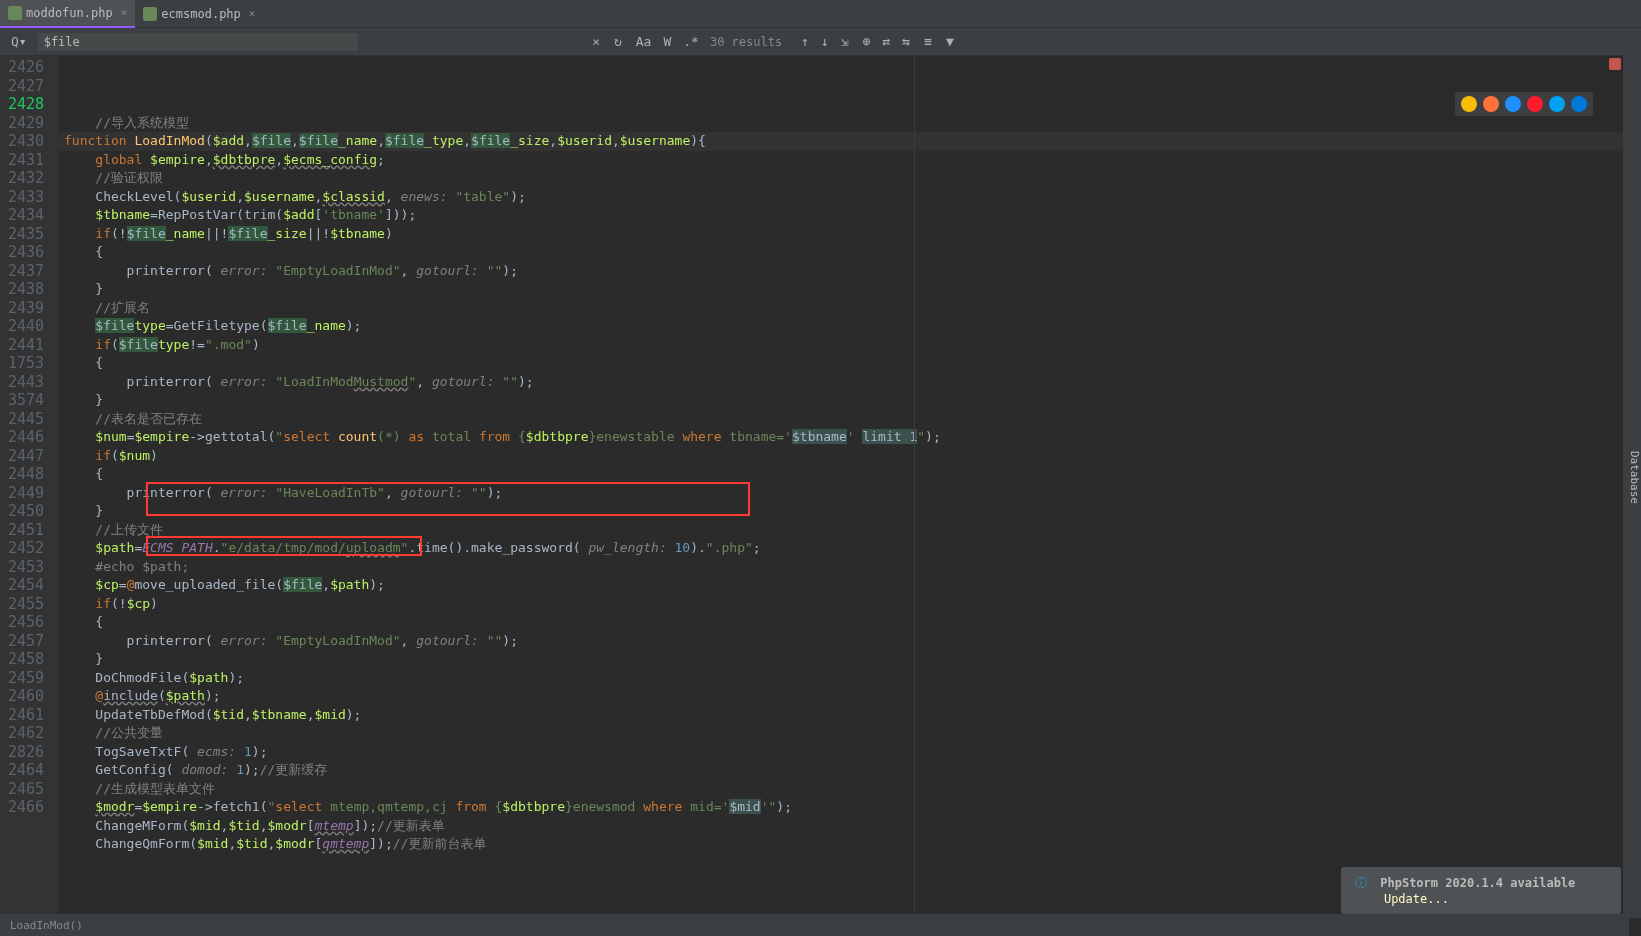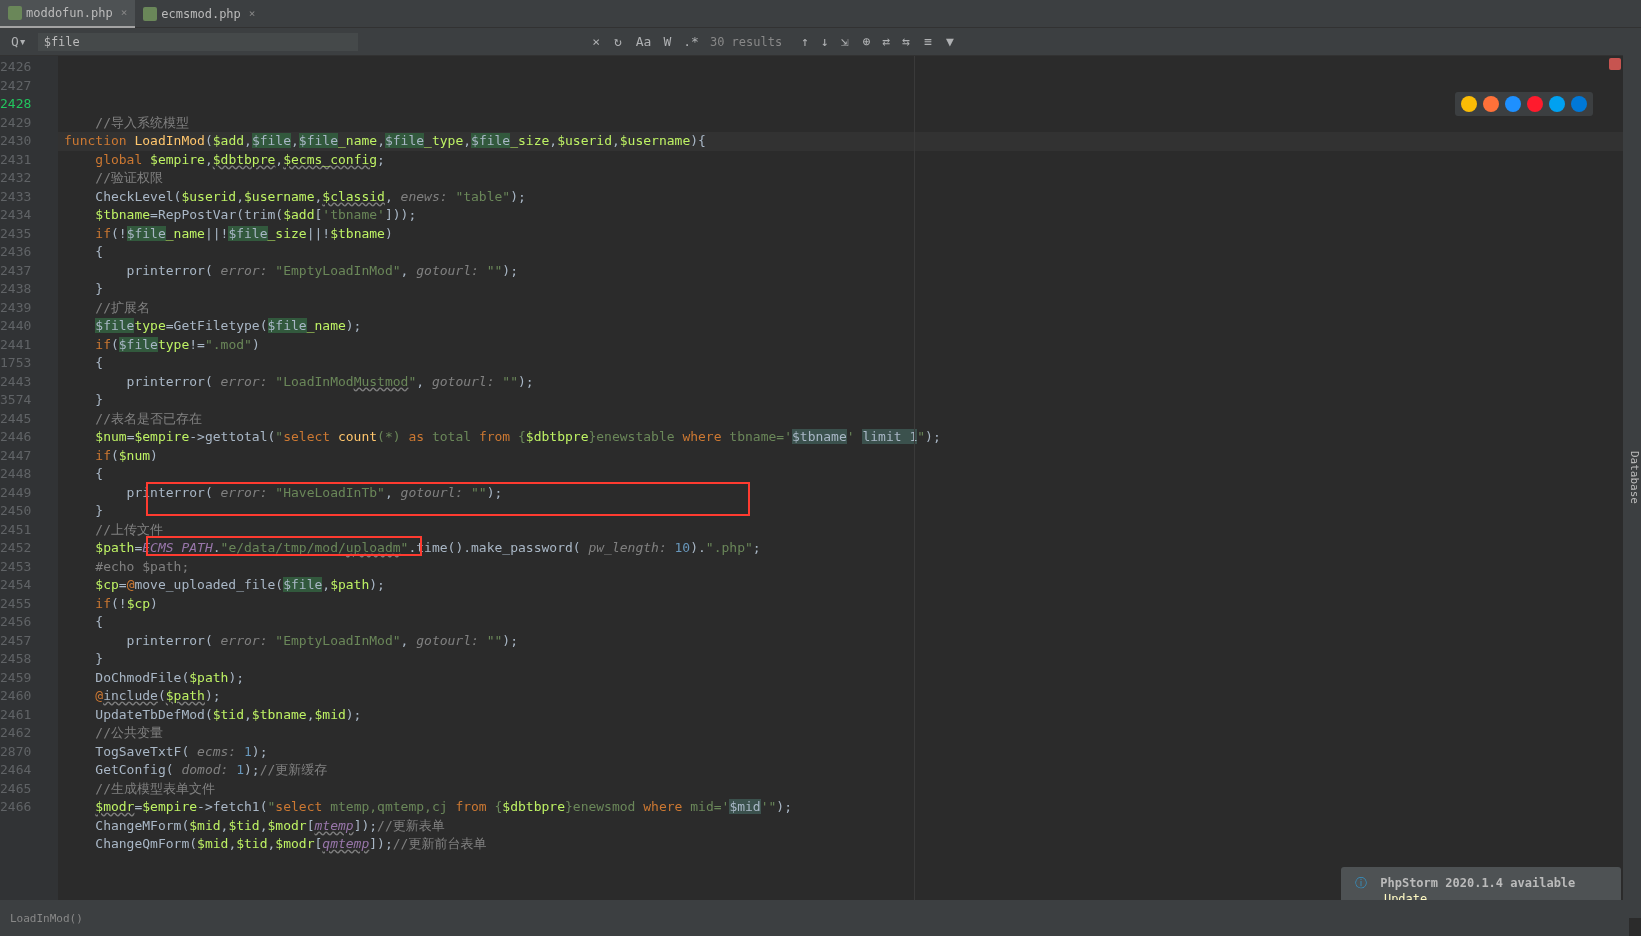--- a/index.html
+++ b/index.html
@@ -1,49 +1,49 @@
 <!DOCTYPE html>
 <html><head>
 <meta charset="utf-8">
 <style>
 *{margin:0;padding:0;box-sizing:border-box}
 body{background:#2b2b2b;color:#a9b7c6;font-family:Consolas,Monaco,monospace;font-size:13px;overflow:hidden;width:1641px;height:936px;position:relative}
 .tabs{height:28px;background:#3c3f41;display:flex;align-items:center;border-bottom:1px solid #323232}
 .tab{padding:0 8px;height:28px;display:flex;align-items:center;gap:4px;cursor:pointer;color:#bbb;font-size:12px}
-.tab.active{background:#4e5254;border-bottom:2px solid #a3a3a3}
+.tab.active{background:#4e5254;border-bottom:2px solid #8b5cf6}
 .tab-icon{width:14px;height:14px;background:#6a8759;border-radius:2px;display:inline-block}
 .close-x{color:#888;margin-left:4px;font-size:11px}
 .searchbar{height:28px;background:#3c3f41;display:flex;align-items:center;padding:0 8px;gap:8px;border-bottom:1px solid #323232}
 .search-input{background:#45494a;border:none;color:#bbb;padding:2px 6px;width:320px;font-size:12px;font-family:inherit}
 .sb-icon{color:#afb1b3;cursor:pointer;font-size:13px;padding:0 3px}
 .sb-results{color:#888;font-size:12px;margin-left:auto;margin-right:8px}
 .sb-group{display:flex;gap:6px;align-items:center}
 .editor{display:flex;height:calc(936px - 56px - 18px);position:relative}
-.gutter{width:58px;background:#313335;padding-right:14px;color:#606366;font-size:13px;line-height:18.5px;padding-top:2px;user-select:none}
+.gutter{width:58px;background:#313335;text-align:right;padding-right:14px;color:#606366;font-size:15px;line-height:18.5px;padding-top:2px;user-select:none}
 .gutter .cur{color:#22c55e}
 .code{flex:1;background:#2b2b2b;line-height:18.5px;padding-top:2px;white-space:pre;font-size:13px;overflow:hidden;position:relative}
 .code-line{height:18.5px;padding-left:6px}
 .code-line.cur{background:#323232}
 .vline{position:absolute;left:914px;top:56px;bottom:18px;width:1px;background:#3a3a3a}
 .c-comment{color:#808080}
 .c-kw{color:#cc7832}
 .c-fn{color:#ffc66d}
 .c-var{color:#bef264}
 .c-str{color:#6a8759}
 .c-param{color:#808080;font-style:italic}
 .c-const{color:#9876aa;font-style:italic}
 .c-num{color:#6897bb}
 .hl{background:#32593d;color:#a9b7c6}
 .hl2{background:#3b514d}
 .wavy{text-decoration:underline wavy #808080}
 .redbox{border:2px solid #ff3b30;position:absolute;pointer-events:none}
 .minimap{width:14px;background:#3c3f41;position:relative}
 .mm-mark{position:absolute;left:1px;right:1px;height:2px}
 .sidepanel{position:absolute;right:0;top:28px;bottom:18px;width:18px;background:#3c3f41;writing-mode:vertical-rl;text-align:center;color:#bbb;font-size:11px;padding-top:8px;cursor:pointer}
-.statusbar{position:absolute;bottom:0;left:0;right:12px;height:36px;background:#3c3f41;display:flex;align-items:center;padding:0 10px;color:#888;font-size:11px}
+.statusbar{position:absolute;bottom:0;left:0;right:12px;height:22px;background:#3c3f41;display:flex;align-items:center;padding:0 10px;color:#888;font-size:11px}
 .browsers{position:absolute;top:92px;right:48px;background:#3c3f41;padding:4px 6px;border-radius:3px;display:flex;gap:6px}
 .br-icon{width:16px;height:16px;border-radius:50%}
 .notif{position:absolute;bottom:22px;right:20px;background:#4e5254;padding:8px 14px;border-radius:3px;font-size:12px;color:#bbb;min-width:280px}
 .notif .link{color:#fef9c3;cursor:pointer}
 .err-stripe{position:absolute;top:58px;right:20px;width:12px;height:12px;background:#c75450;border-radius:2px}
 </style>
 </head>
 <body>
 
 <div class="tabs">
@@ -119,21 +119,21 @@
       <div>2453</div>
       <div>2454</div>
       <div>2455</div>
       <div>2456</div>
       <div>2457</div>
       <div>2458</div>
       <div>2459</div>
       <div>2460</div>
       <div>2461</div>
       <div>2462</div>
-      <div>2870</div>
+      <div>2826</div>
       <div>2464</div>
       <div>2465</div>
       <div>2466</div>
     </div>
   <div class="code" id="code">
     <div class="code-line"></div><div class="code-line">    <span class="c-comment">//导入系统模型</span></div><div class="code-line cur"><span class="c-kw">function</span> <span class="c-fn">LoadInMod</span>(<span class="c-var">$add</span>,<span class="hl">$file</span>,<span class="hl">$file</span><span class="c-var">_name</span>,<span class="hl">$file</span><span class="c-var">_type</span>,<span class="hl">$file</span><span class="c-var">_size</span>,<span class="c-var">$userid</span>,<span class="c-var">$username</span>){</div><div class="code-line">    <span class="c-kw">global</span> <span class="c-var">$empire</span>,<span class="c-var wavy">$dbtbpre</span>,<span class="c-var wavy">$ecms_config</span>;</div><div class="code-line">    <span class="c-comment">//验证权限</span></div><div class="code-line">    CheckLevel(<span class="c-var">$userid</span>,<span class="c-var">$username</span>,<span class="c-var wavy">$classid</span>, <span class="c-param">enews:</span> <span class="c-str">"table"</span>);</div><div class="code-line">    <span class="c-var">$tbname</span>=RepPostVar(trim(<span class="c-var">$add</span>[<span class="c-str">'tbname'</span>]));</div><div class="code-line">    <span class="c-kw">if</span>(!<span class="hl">$file</span><span class="c-var">_name</span>||!<span class="hl">$file</span><span class="c-var">_size</span>||!<span class="c-var">$tbname</span>)</div><div class="code-line">    {</div><div class="code-line">        printerror( <span class="c-param">error:</span> <span class="c-str">"EmptyLoadInMod"</span>, <span class="c-param">gotourl:</span> <span class="c-str">""</span>);</div><div class="code-line">    }</div><div class="code-line">    <span class="c-comment">//扩展名</span></div><div class="code-line">    <span class="hl">$file</span><span class="c-var">type</span>=GetFiletype(<span class="hl">$file</span><span class="c-var">_name</span>);</div><div class="code-line">    <span class="c-kw">if</span>(<span class="hl">$file</span><span class="c-var">type</span>!=<span class="c-str">".mod"</span>)</div><div class="code-line">    {</div><div class="code-line">        printerror( <span class="c-param">error:</span> <span class="c-str">"LoadInMod<span class="wavy">Mustmod</span>"</span>, <span class="c-param">gotourl:</span> <span class="c-str">""</span>);</div><div class="code-line">    }</div><div class="code-line">    <span class="c-comment">//表名是否已存在</span></div><div class="code-line">    <span class="c-var">$num</span>=<span class="c-var">$empire</span>-&gt;gettotal(<span class="c-str">"</span><span class="c-kw">select</span> <span class="c-fn">count</span><span class="c-str">(*)</span> <span class="c-kw">as</span> <span class="c-str">total</span> <span class="c-kw">from</span> <span class="c-str">{</span><span class="c-var">$dbtbpre</span><span class="c-str">}enewstable</span> <span class="c-kw">where</span> <span class="c-str">tbname='</span><span class="hl2">$tbname</span><span class="c-str">'</span> <span class="hl2">limit 1</span><span class="c-str">"</span>);</div><div class="code-line">    <span class="c-kw">if</span>(<span class="c-var">$num</span>)</div><div class="code-line">    {</div><div class="code-line">        printerror( <span class="c-param">error:</span> <span class="c-str">"HaveLoadInTb"</span>, <span class="c-param">gotourl:</span> <span class="c-str">""</span>);</div><div class="code-line">    }</div><div class="code-line">    <span class="c-comment">//上传文件</span></div><div class="code-line">    <span class="c-var">$path</span>=<span class="c-const">ECMS_PATH</span>.<span class="c-str">"e/data/tmp/mod/<span class="wavy">uploadm</span>"</span>.time().make_password( <span class="c-param">pw_length:</span> <span class="c-num">10</span>).<span class="c-str">".php"</span>;</div><div class="code-line">    <span class="c-comment">#echo $path;</span></div><div class="code-line">    <span class="c-var">$cp</span>=<span class="c-kw">@</span>move_uploaded_file(<span class="hl">$file</span>,<span class="c-var">$path</span>);</div><div class="code-line">    <span class="c-kw">if</span>(!<span class="c-var">$cp</span>)</div><div class="code-line">    {</div><div class="code-line">        printerror( <span class="c-param">error:</span> <span class="c-str">"EmptyLoadInMod"</span>, <span class="c-param">gotourl:</span> <span class="c-str">""</span>);</div><div class="code-line">    }</div><div class="code-line">    DoChmodFile(<span class="c-var">$path</span>);</div><div class="code-line">    <span class="c-kw">@</span><span class="wavy">include</span>(<span class="c-var wavy">$path</span>);</div><div class="code-line">    UpdateTbDefMod(<span class="c-var">$tid</span>,<span class="c-var">$tbname</span>,<span class="c-var">$mid</span>);</div><div class="code-line">    <span class="c-comment">//公共变量</span></div><div class="code-line">    TogSaveTxtF( <span class="c-param">ecms:</span> <span class="c-num">1</span>);</div><div class="code-line">    GetConfig( <span class="c-param">domod:</span> <span class="c-num">1</span>);<span class="c-comment">//更新缓存</span></div><div class="code-line">    <span class="c-comment">//生成模型表单文件</span></div><div class="code-line">    <span class="c-var wavy">$modr</span>=<span class="c-var">$empire</span>-&gt;fetch1(<span class="c-str">"</span><span class="c-kw">select</span> <span class="c-str">mtemp,qmtemp,cj</span> <span class="c-kw">from</span> <span class="c-str">{</span><span class="c-var">$dbtbpre</span><span class="c-str">}enewsmod</span> <span class="c-kw">where</span> <span class="c-str">mid='</span><span class="hl2">$mid</span><span class="c-str">'"</span>);</div><div class="code-line">    ChangeMForm(<span class="c-var">$mid</span>,<span class="c-var">$tid</span>,<span class="c-var">$modr</span>[<span class="c-const wavy">mtemp</span>]);<span class="c-comment">//更新表单</span></div><div class="code-line">    ChangeQmForm(<span class="c-var">$mid</span>,<span class="c-var">$tid</span>,<span class="c-var">$modr</span>[<span class="c-const wavy">qmtemp</span>]);<span class="c-comment">//更新前台表单</span></div><div class="redbox" style="top:426px;left:88px;width:604px;height:34px"></div>
     <div class="redbox" style="top:480px;left:88px;width:276px;height:20px"></div>
   </div>
   <div class="minimap" id="minimap">
       <div class="mm-mark" style="top: 4px; background: rgb(106, 135, 89);"></div>

